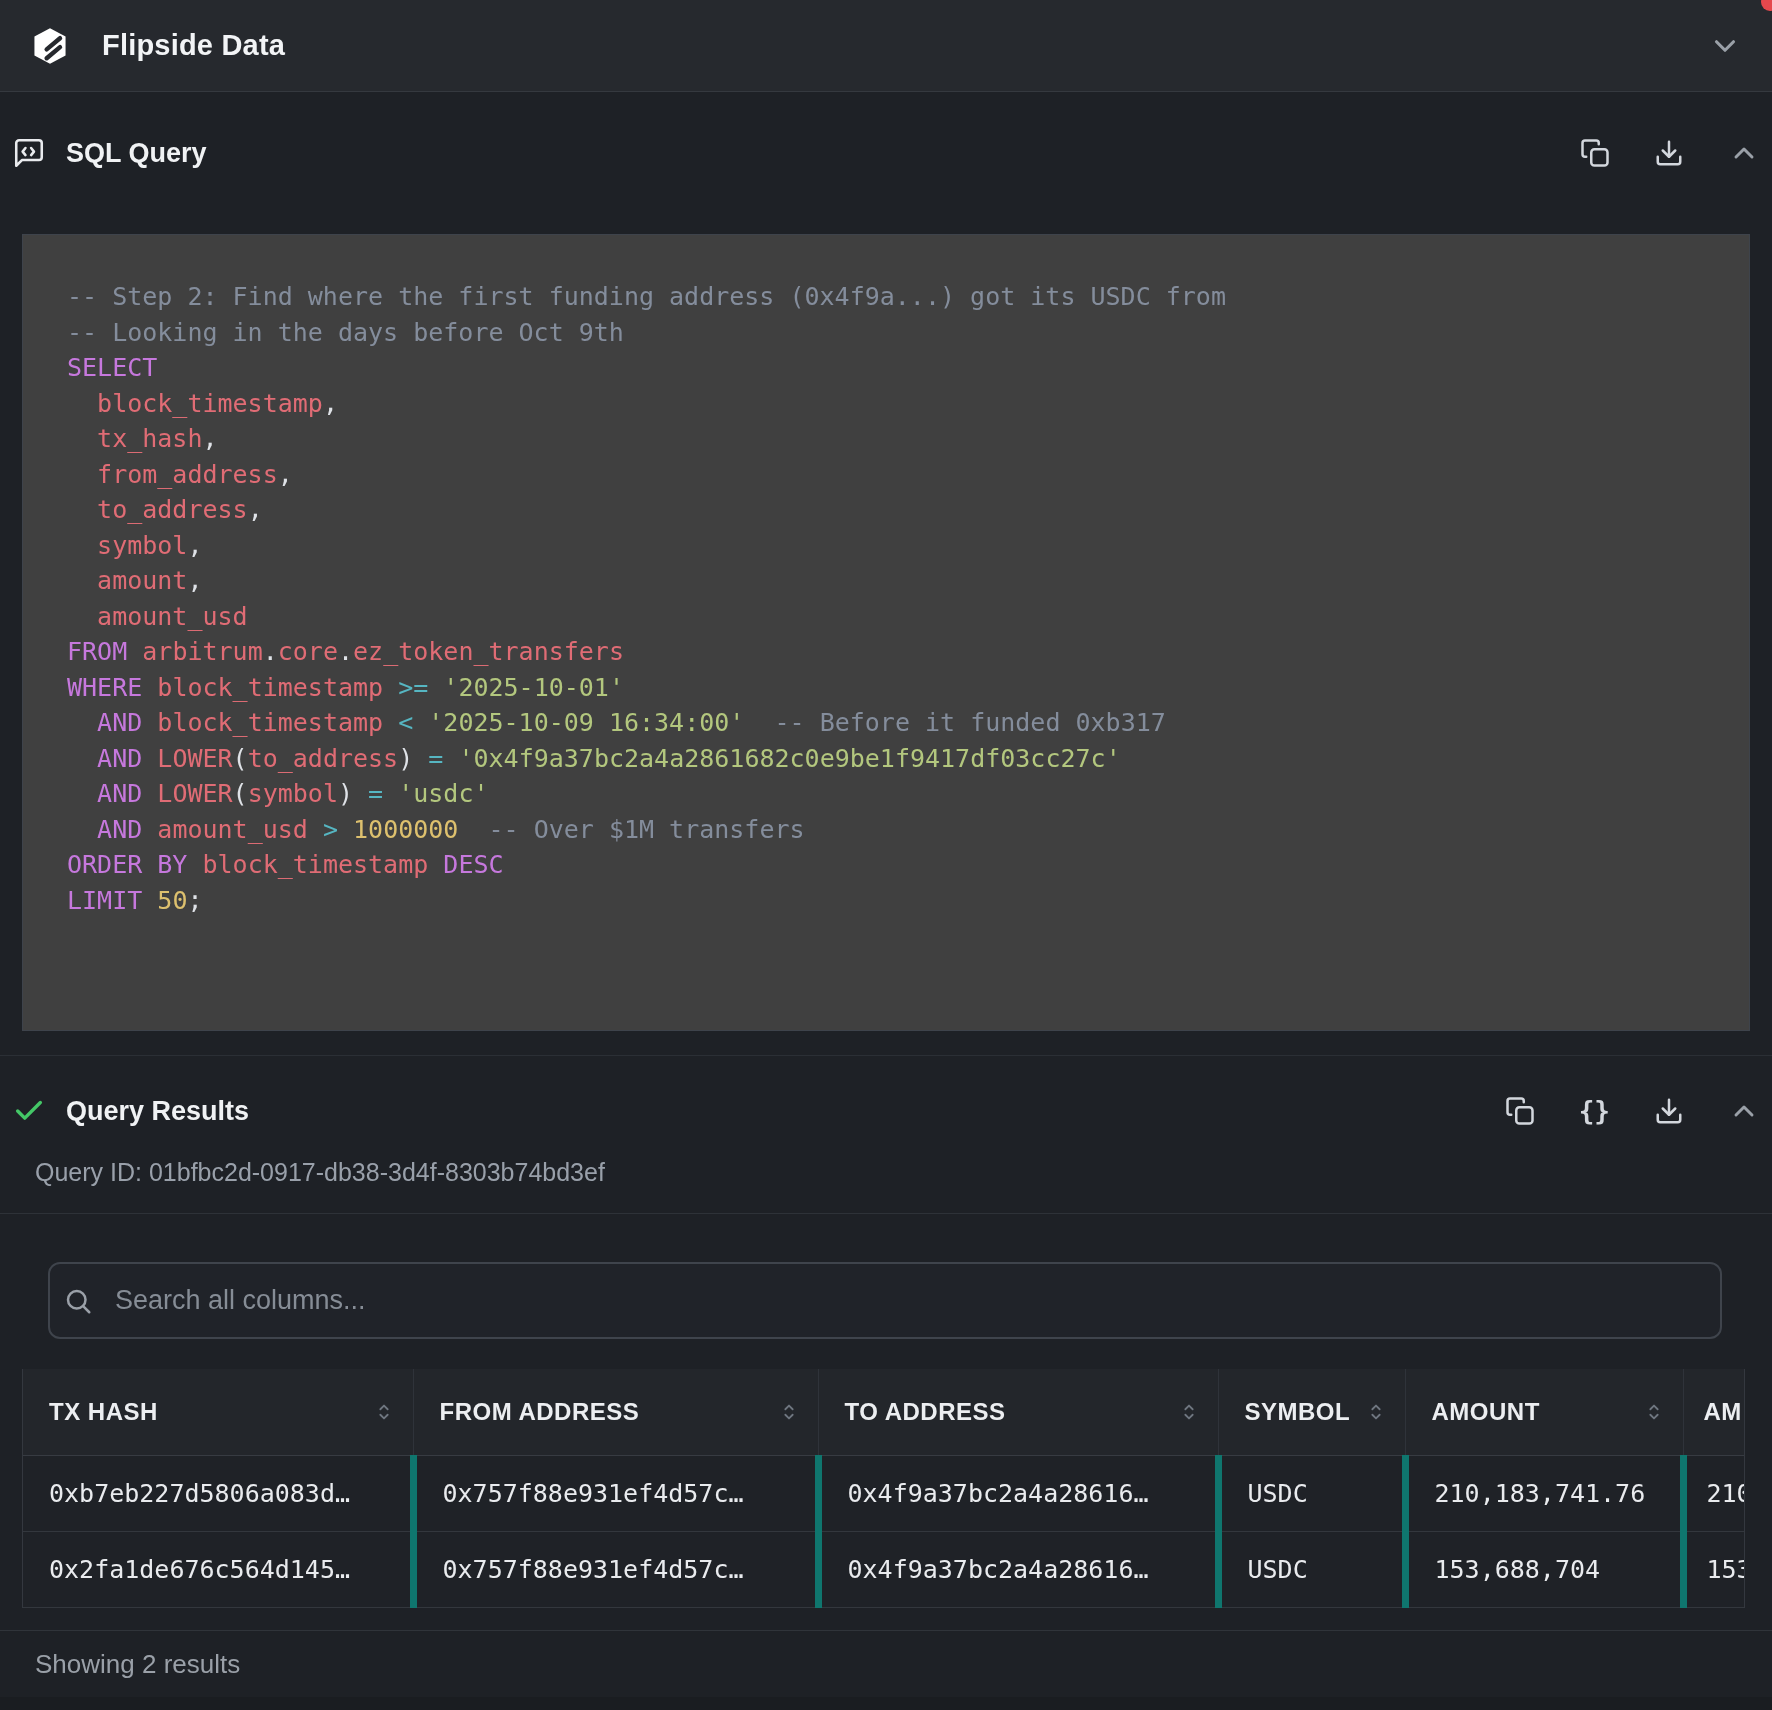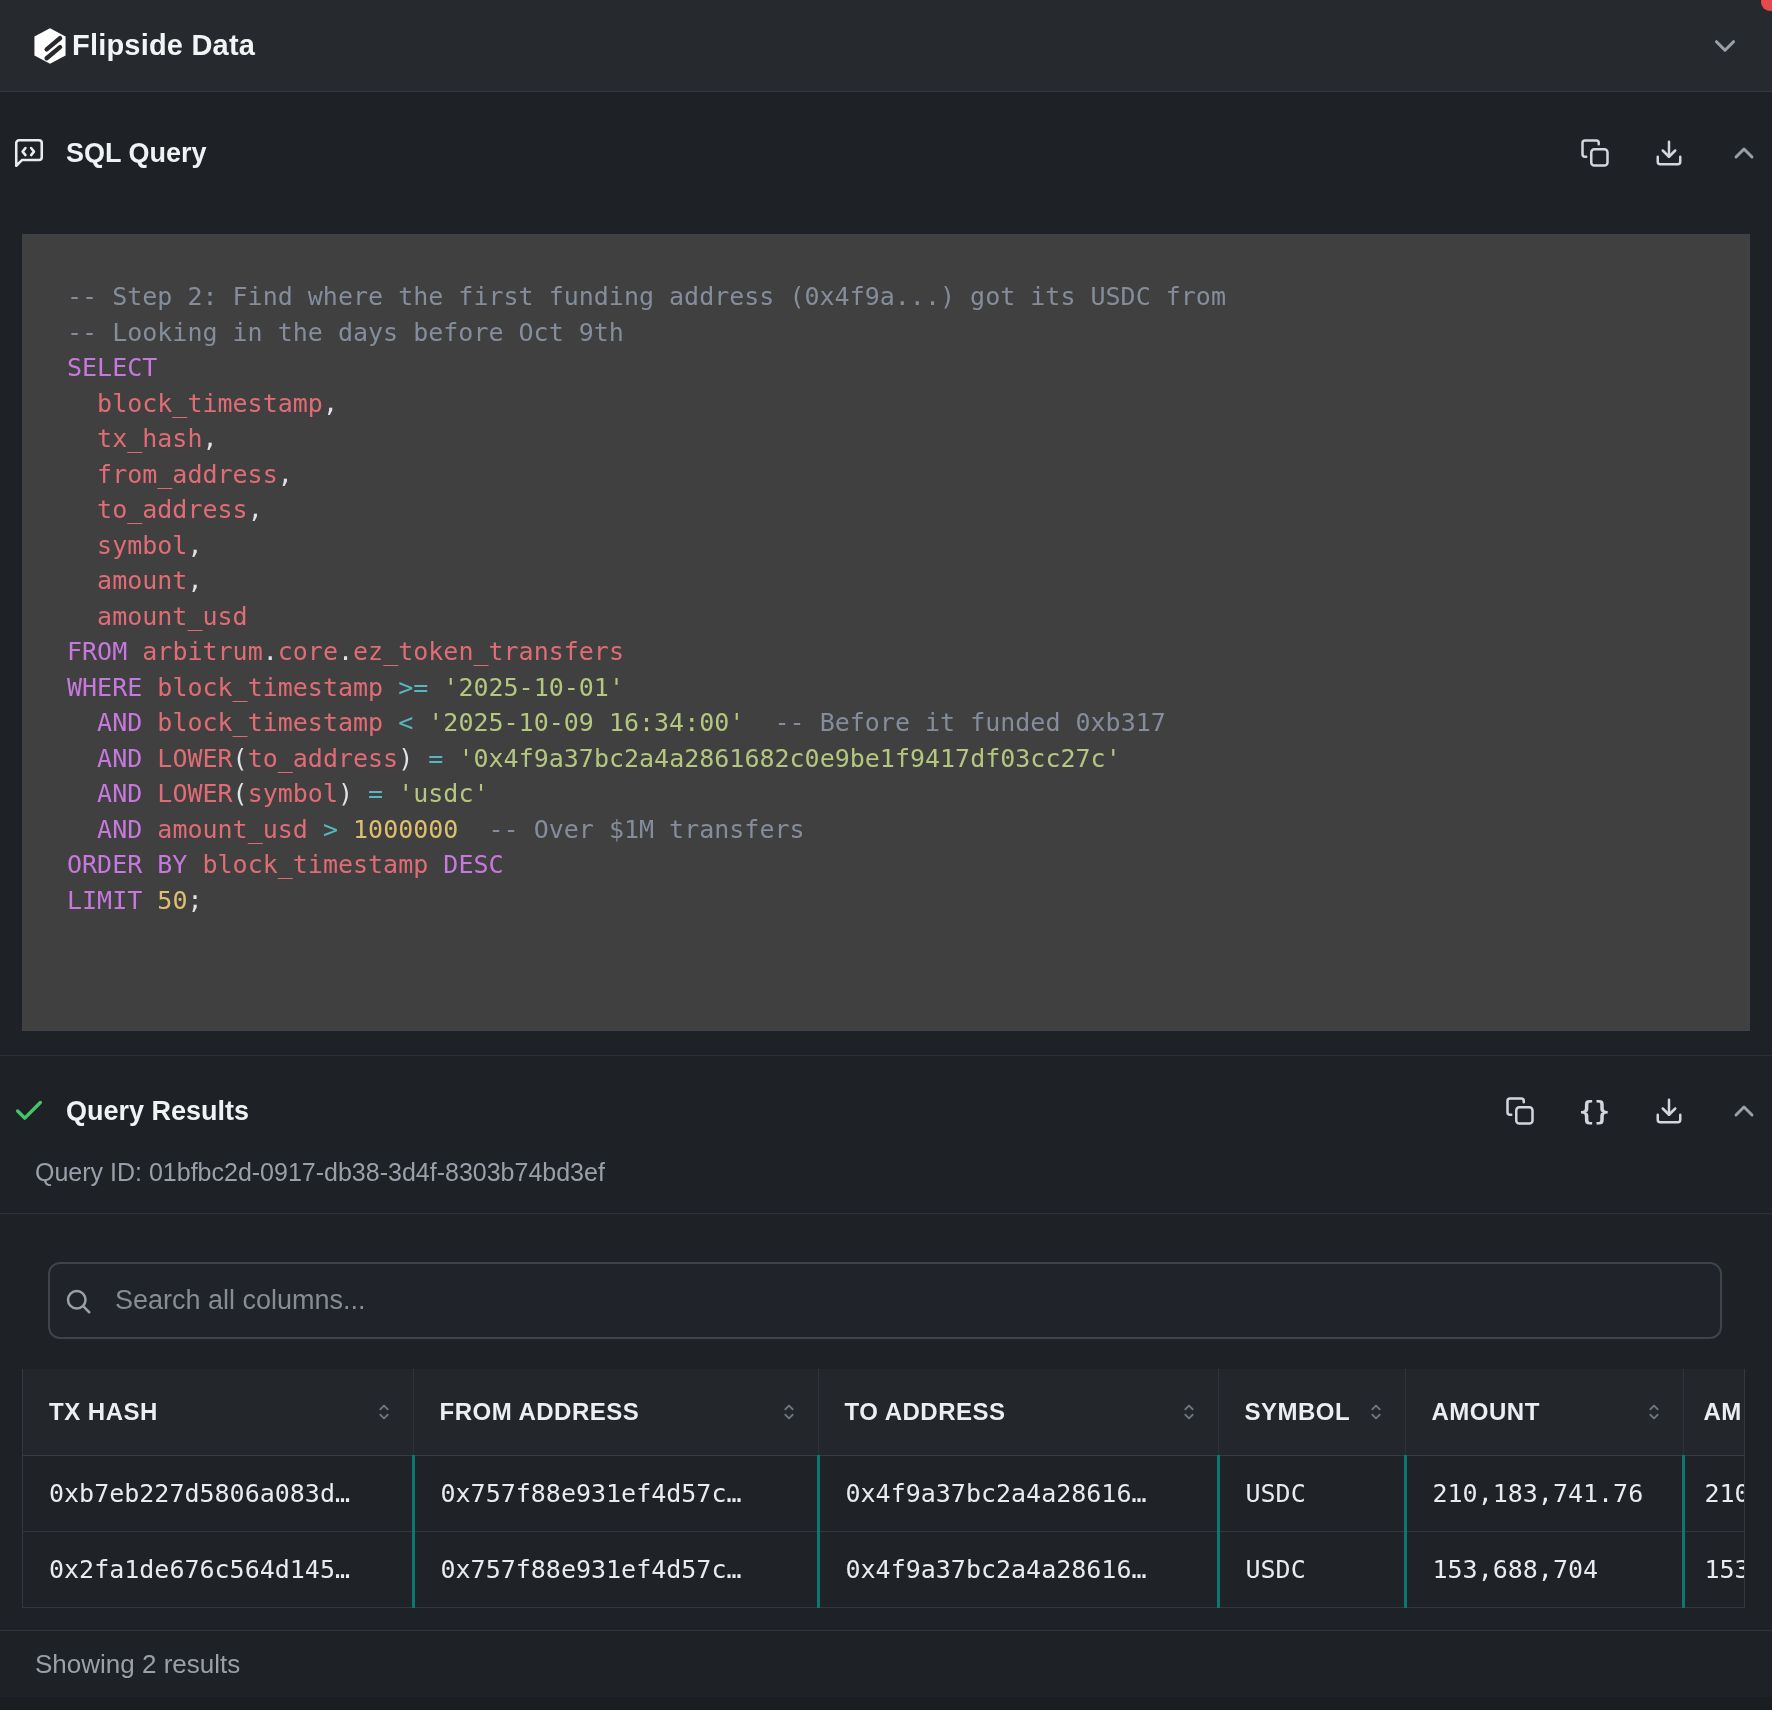--- a/index.html
+++ b/index.html
@@ -11,21 +11,21 @@
     position:relative;
   }
   svg { display:block; }
   .icon-btn { background:none; border:none; cursor:pointer; padding:0; color:#d3d7dd; }
 
   
   .topbar {
     height:92px; background:#26292e; border-bottom:1px solid #35393f;
     display:flex; align-items:center; padding:0 30px; position:relative;
   }
-  .topbar .brand { display:flex; align-items:center; gap:2px; }
+  .topbar .brand { display:flex; align-items:center; gap:32px; }
   .topbar .brand-title { font-size:29px; font-weight:bold; color:#f2f4f6; letter-spacing:0.2px; }
   .topbar .spacer { flex:1; }
   .alert-dot {
     position:absolute; top:-7px; right:-7px; width:18px; height:18px;
     border-radius:50%; background:#e5484d;
   }
 
   
   .section-header {
     display:flex; align-items:center; gap:20px; padding:0 12px;
@@ -88,21 +88,21 @@
     height:86px; background:#23262b; text-align:left; vertical-align:middle;
     font-size:24px; font-weight:bold; letter-spacing:0.5px; color:#eceef1;
     padding:0 50px 0 26px; border-bottom:1px solid #373b42; border-right:1px solid #2f333a;
     position:relative; white-space:nowrap; overflow:hidden; cursor:pointer;
   }
   th:last-child { border-right:none; padding-left:20px; }
   th .sort { position:absolute; right:18px; top:50%; transform:translateY(-50%); color:#6f7680; }
   td {
     height:76px; vertical-align:middle;
     font-family:"DejaVu Sans Mono", monospace; font-size:25px; color:#e9ebee;
-    padding:0 10px 0 26px; border-bottom:1px solid #33373d; border-right:3px solid #0f766e;
+    padding:0 10px 0 26px; border-bottom:1px solid #33373d; border-right:7px solid #0f766e;
     white-space:nowrap; overflow:hidden; background:#1f2227;
   }
   td:last-child { border-right:none; padding-left:20px; }
 
   .footer-divider { margin:22px 0 0 0; border-top:1px solid #30343a; }
   .results-footer { margin:18px 0 0 35px; font-size:26px; color:#9aa0a8; }
   .bottom-strip { position:absolute; bottom:0; left:0; width:100%; height:13px; background:#1a1d21; }
 </style>
 </head>
 <body>

